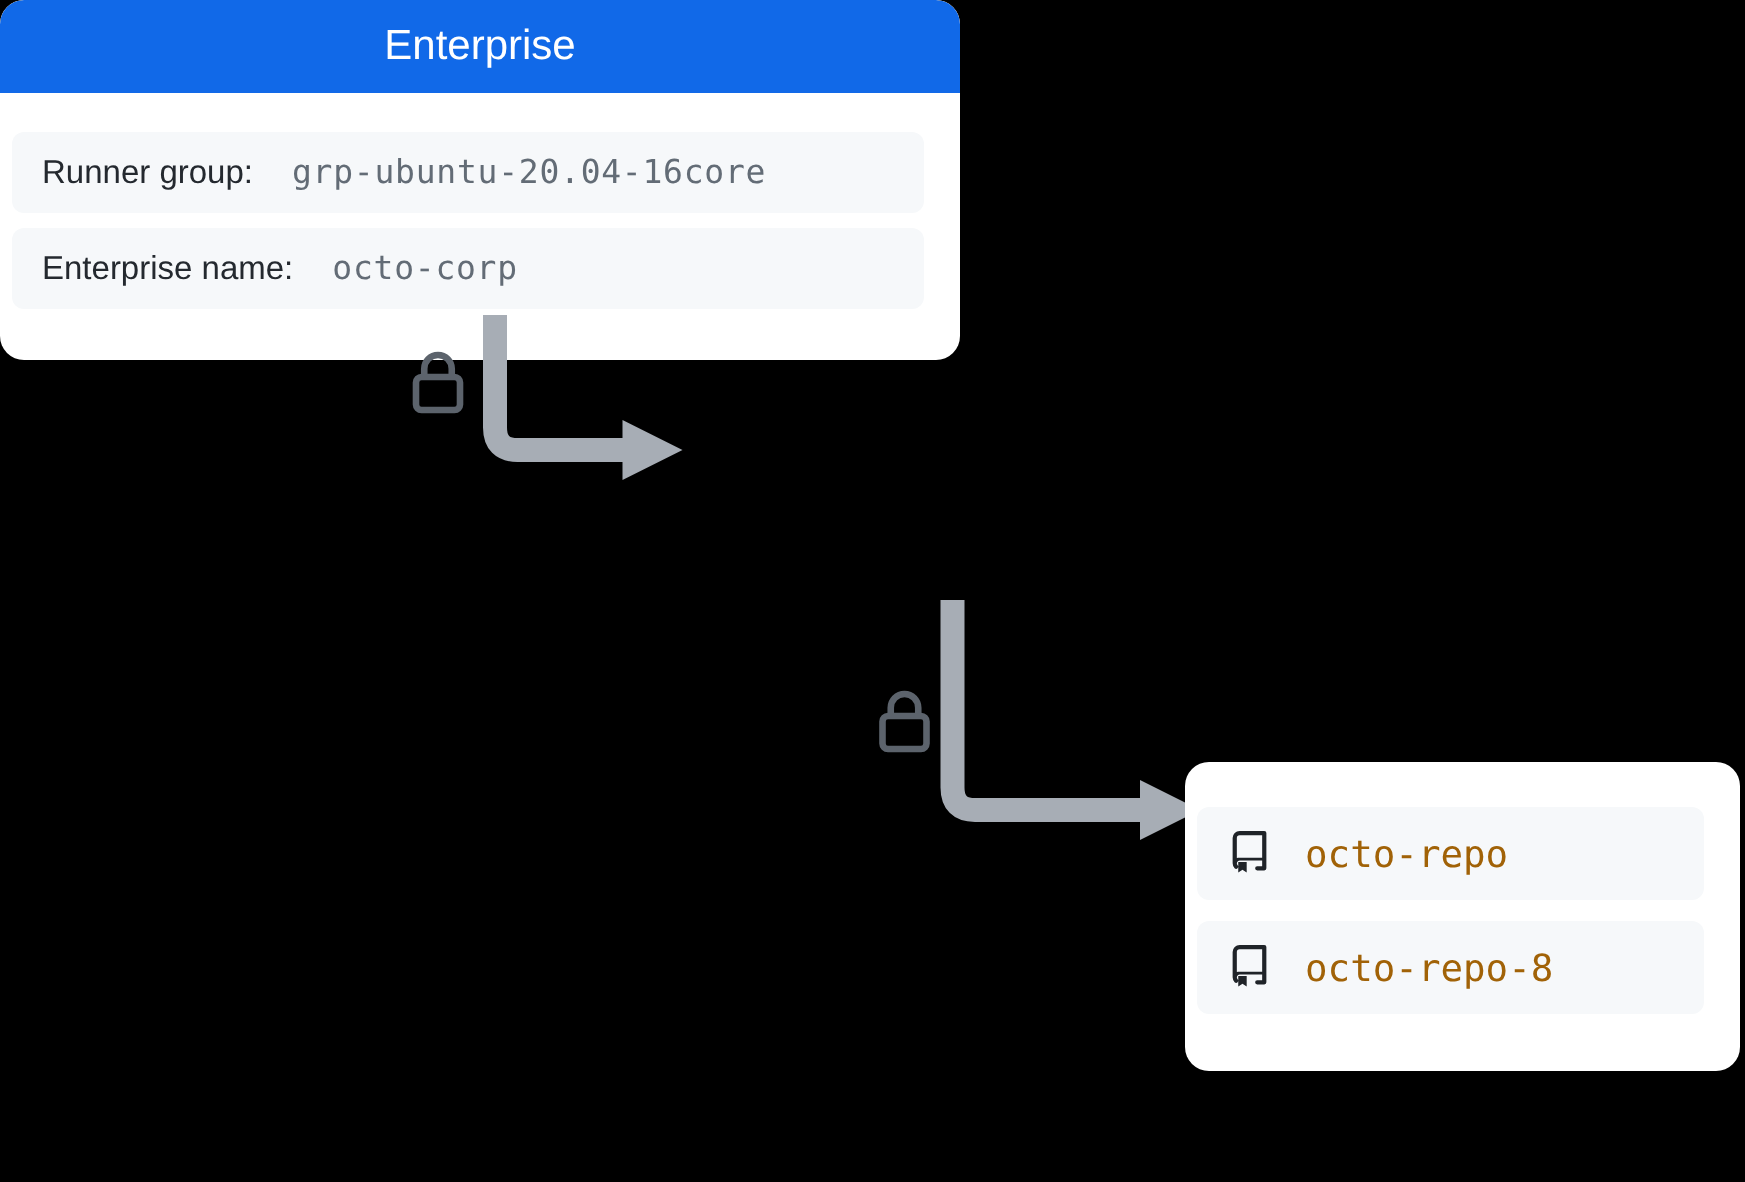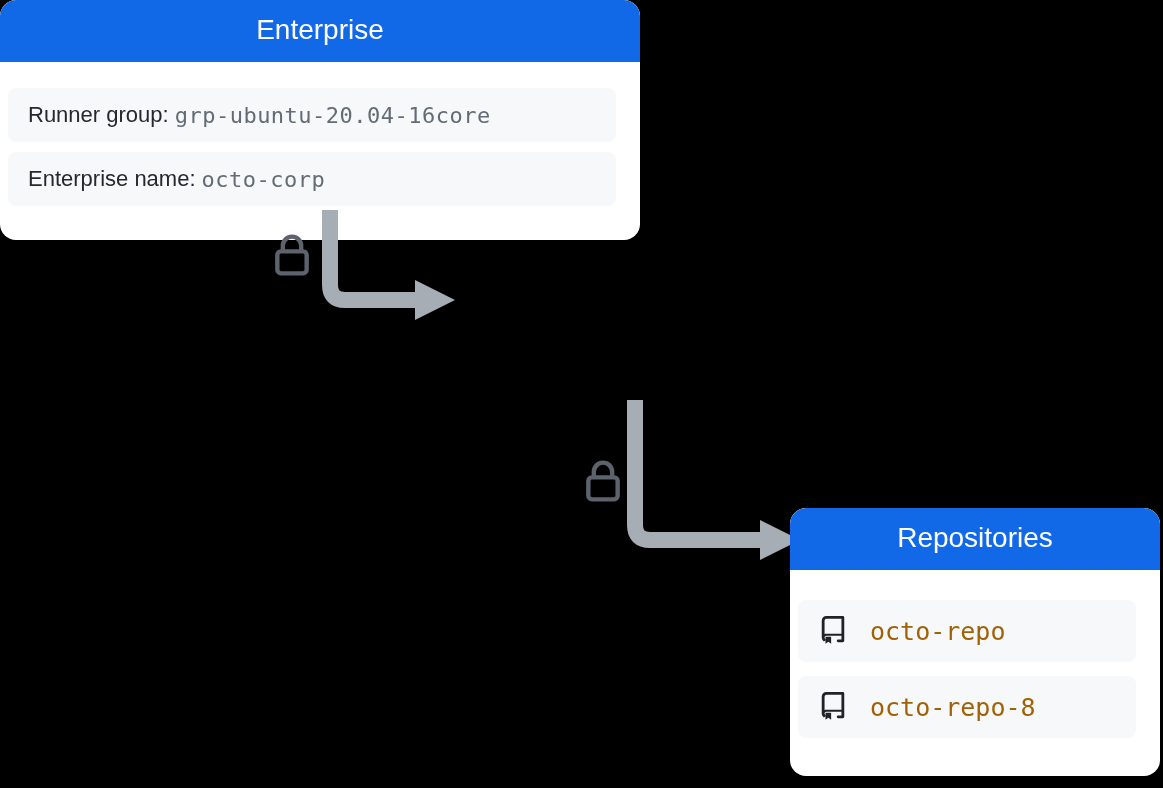--- a/index.html
+++ b/index.html
@@ -44,20 +44,21 @@
     display: flex;
     align-items: center;
     gap: 6px;
   }
   .row .label { color: #24292f; }
   .row .mono {
     font-family: ui-monospace, SFMono-Regular, Menlo, Consolas, monospace;
     color: #636c76;
     font-size: 22px;
     letter-spacing: 0.5px;
+    margin-left: 20px;
   }
   .repo-row {
     background: #f6f8fa;
     border-radius: 8px;
     padding: 14px 20px;
     margin: 14px 0;
     display: flex;
     align-items: center;
     gap: 22px;
   }
@@ -104,21 +105,20 @@
   <path d="M 30 0 L 30 125 Q 30 140 45 140 L 160 140" stroke="#a7adb5" stroke-width="16" fill="none" stroke-linecap="round"></path>
   <polygon points="155,120 195,140 155,160" fill="#a7adb5"></polygon>
 </svg>
 
 <svg class="connector lock-icon" style="left:581px; top:456px;" width="44" height="50" viewBox="0 0 24 24">
   <path fill="none" stroke="currentColor" stroke-width="2.4" d="M7 10 V7 a5 5 0 0 1 10 0 V10"></path>
   <rect x="4" y="10" width="16" height="12" rx="2" fill="none" stroke="currentColor" stroke-width="2.4"></rect>
 </svg>
 
 <div class="card" style="left:790px; top:508px; width:370px;">
-  <div class="card-header">Repositories</div>
   <div class="card-body">
     <div class="repo-row">
       <svg class="repo-icon" viewBox="0 0 16 16">
         <path fill="currentColor" d="M2 2.5A2.5 2.5 0 0 1 4.5 0h8.75a.75.75 0 0 1 .75.75v12.5a.75.75 0 0 1-.75.75h-2.5a.75.75 0 0 1 0-1.5h1.75v-2h-8a1 1 0 0 0-.714 1.7.75.75 0 1 1-1.072 1.05A2.495 2.495 0 0 1 2 11.5Zm10.5-1h-8a1 1 0 0 0-1 1V9.6c.313-.066.642-.1.98-.1h8.02Zm-8.5 12.25V11h3v3.75l-1.5-1-1.5 1Z"></path>
       </svg>
       <span class="repo-name">octo-repo</span>
     </div>
     <div class="repo-row">
       <svg class="repo-icon" viewBox="0 0 16 16">
         <path fill="currentColor" d="M2 2.5A2.5 2.5 0 0 1 4.5 0h8.75a.75.75 0 0 1 .75.75v12.5a.75.75 0 0 1-.75.75h-2.5a.75.75 0 0 1 0-1.5h1.75v-2h-8a1 1 0 0 0-.714 1.7.75.75 0 1 1-1.072 1.05A2.495 2.495 0 0 1 2 11.5Zm10.5-1h-8a1 1 0 0 0-1 1V9.6c.313-.066.642-.1.98-.1h8.02Zm-8.5 12.25V11h3v3.75l-1.5-1-1.5 1Z"></path>

